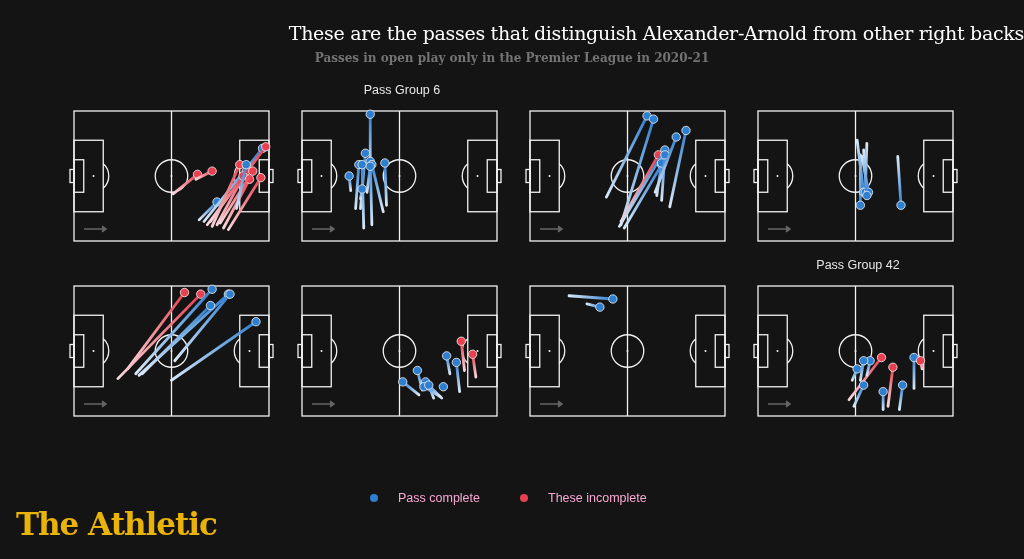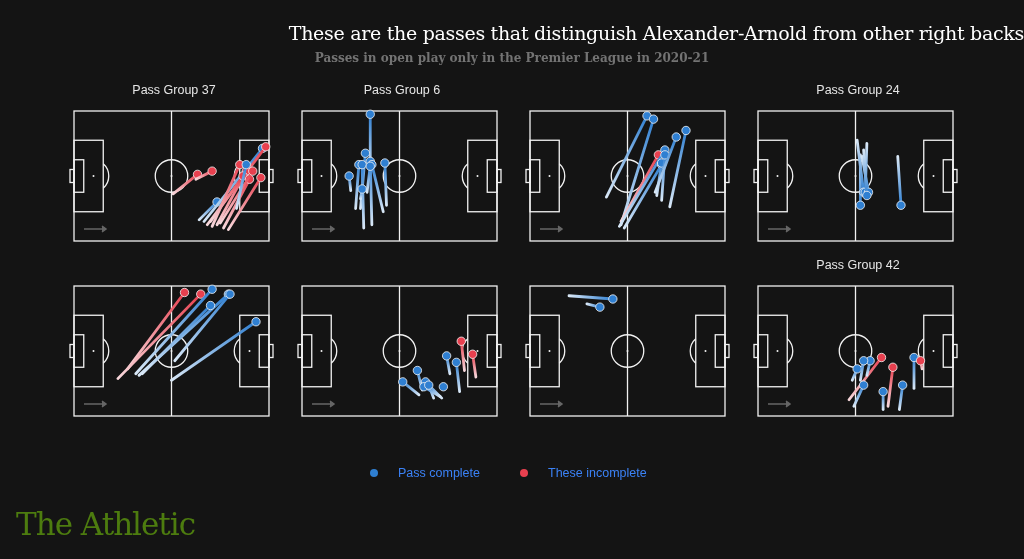--- a/index.html
+++ b/index.html
@@ -3,33 +3,32 @@
 <meta charset="utf-8">
 <style>
   html, body { margin:0; padding:0; background:#141414; }
   body { width:1024px; height:559px; position:relative; overflow:hidden; font-family:"Liberation Sans", sans-serif; color:#fff; }
   .title { position:absolute; left:0; right:0; top:22px; text-align:right; font-family:"DejaVu Serif", serif; font-weight:normal; font-size:19px; letter-spacing:-0.3px; }
   .subtitle { position:absolute; left:0; right:0; top:51px; text-align:center; font-family:"DejaVu Serif", serif; font-weight:bold; font-size:12px; color:#737373; }
   .panel { position:absolute; width:220px; height:170px; }
   .panel-title { position:absolute; left:0; width:220px; text-align:center; top:0; font-size:12.5px; color:#e6e6e6; }
   .panel svg { position:absolute; left:0; top:22px; }
   .legend { position:absolute; top:466px; left:0; right:0; height:20px; }
-  .legend-item { position:absolute; display:flex; align-items:center; font-size:12.5px; color:#3b82f6; }
+  .legend-item { position:absolute; display:flex; align-items:center; font-size:12.5px; color:#f9a8d4;margin-top:25px; }
   .legend-dot { width:8px; height:8px; border-radius:50%; margin-right:20px; }
-  .brand { position:absolute; left:16px; top:506px; font-family:"DejaVu Serif", serif; font-weight:normal; font-size:31px; letter-spacing:-1px; color:#4d7c0f; }
+  .brand { position:absolute; left:16px; top:506px; font-family:"DejaVu Serif", serif; font-weight:bold; font-size:31px; letter-spacing:-1px; color:#eab308; }
 </style>
 </head>
 <body>
 
 <div class="title">These are the passes that distinguish Alexander-Arnold from other right backs</div>
 <div class="subtitle">Passes in open play only in the Premier League in 2020-21</div>
 
 <div id="panels">
     <div class="panel" style="left: 64px; top: 83px;">
-      <div class="panel-title">Pass Group 37</div>
       <svg width="217" height="142" style="left: 4px;">
         <g transform="translate(6,6)" fill="none" stroke="#f2f2f2" stroke-width="1.3">
           <rect x="0" y="0" width="195" height="130"></rect>
           <line x1="97.5" y1="0" x2="97.5" y2="130"></line>
           <circle cx="97.5" cy="65" r="16.25"></circle>
           <rect x="0" y="29.25" width="29.25" height="71.5"></rect>
           <rect x="165.75" y="29.25" width="29.25" height="71.5"></rect>
           <rect x="0" y="48.75" width="9.75" height="32.5"></rect>
           <rect x="185.25" y="48.75" width="9.75" height="32.5"></rect>
           <rect x="-4" y="58.5" width="4" height="13"></rect>
@@ -343,21 +342,20 @@
           <line x1="145.75" y1="101.875" x2="162" y2="25.5" stroke="url(#grad-2-7)" stroke-width="2.8" stroke-linecap="round"></line>
           <circle cx="162" cy="25.5" r="4.2" fill="#2f7fd1" stroke="#f4f4f4" stroke-width="0.8"></circle>
         </g>
         <g>
           <line x1="131.125" y1="87.25" x2="152.25" y2="32" stroke="url(#grad-2-8)" stroke-width="2.8" stroke-linecap="round"></line>
           <circle cx="152.25" cy="32" r="4.2" fill="#2f7fd1" stroke="#f4f4f4" stroke-width="0.8"></circle>
         </g>
       </svg>
     </div>
     <div class="panel" style="left: 748px; top: 83px;">
-      <div class="panel-title">Pass Group 24</div>
       <svg width="217" height="142" style="left: 4px;">
         <g transform="translate(6,6)" fill="none" stroke="#f2f2f2" stroke-width="1.3">
           <rect x="0" y="0" width="195" height="130"></rect>
           <line x1="97.5" y1="0" x2="97.5" y2="130"></line>
           <circle cx="97.5" cy="65" r="16.25"></circle>
           <rect x="0" y="29.25" width="29.25" height="71.5"></rect>
           <rect x="165.75" y="29.25" width="29.25" height="71.5"></rect>
           <rect x="0" y="48.75" width="9.75" height="32.5"></rect>
           <rect x="185.25" y="48.75" width="9.75" height="32.5"></rect>
           <rect x="-4" y="58.5" width="4" height="13"></rect>

